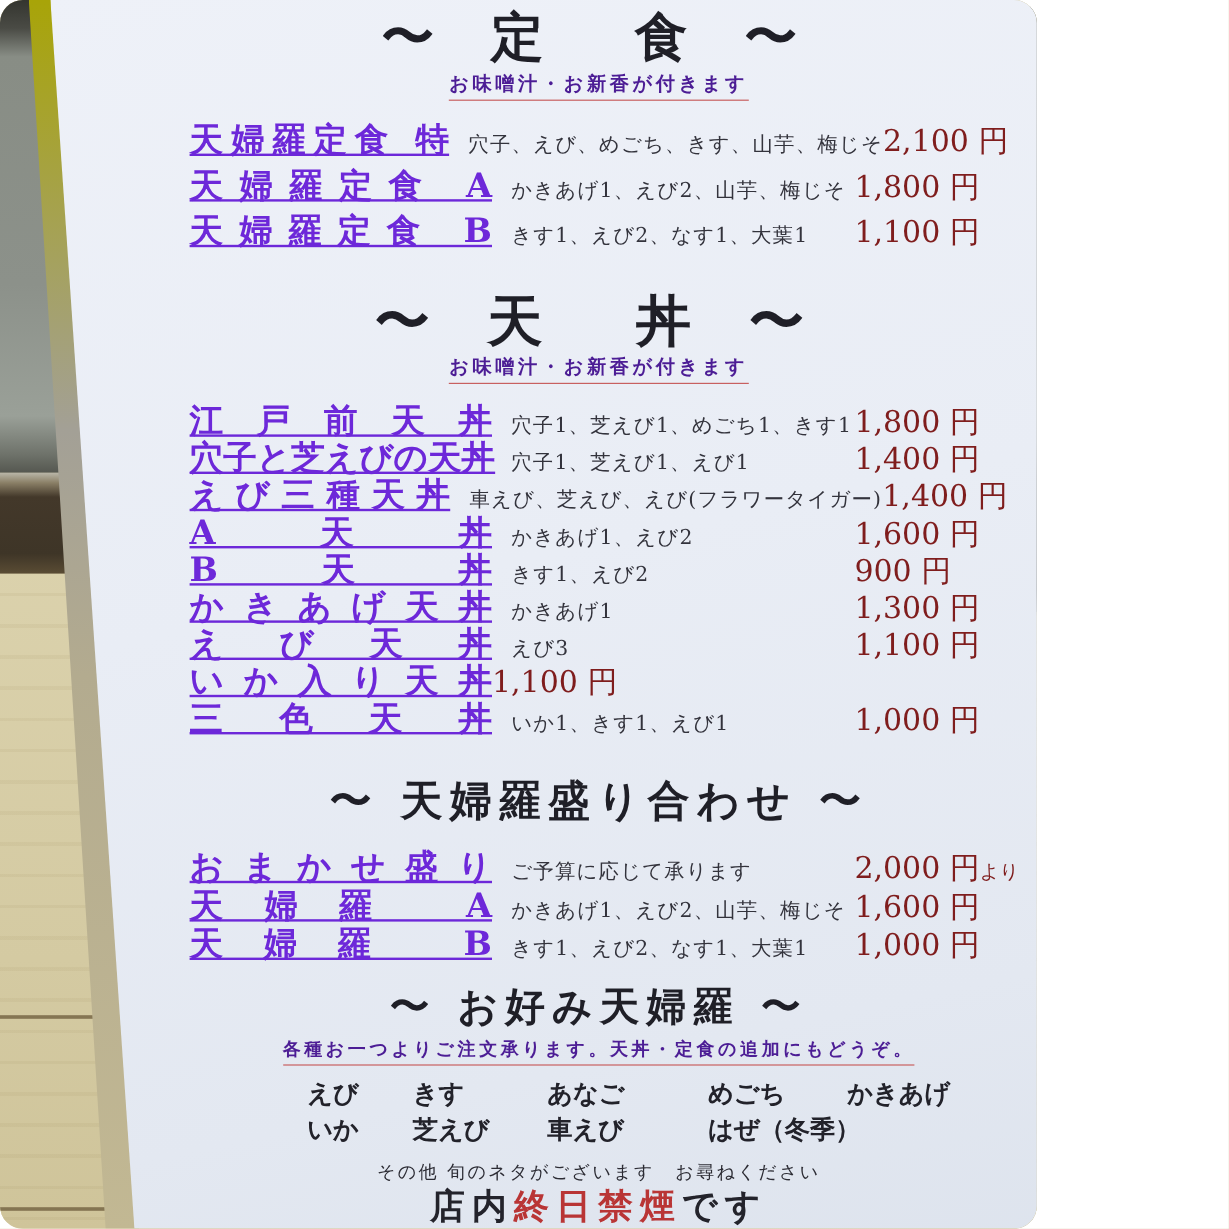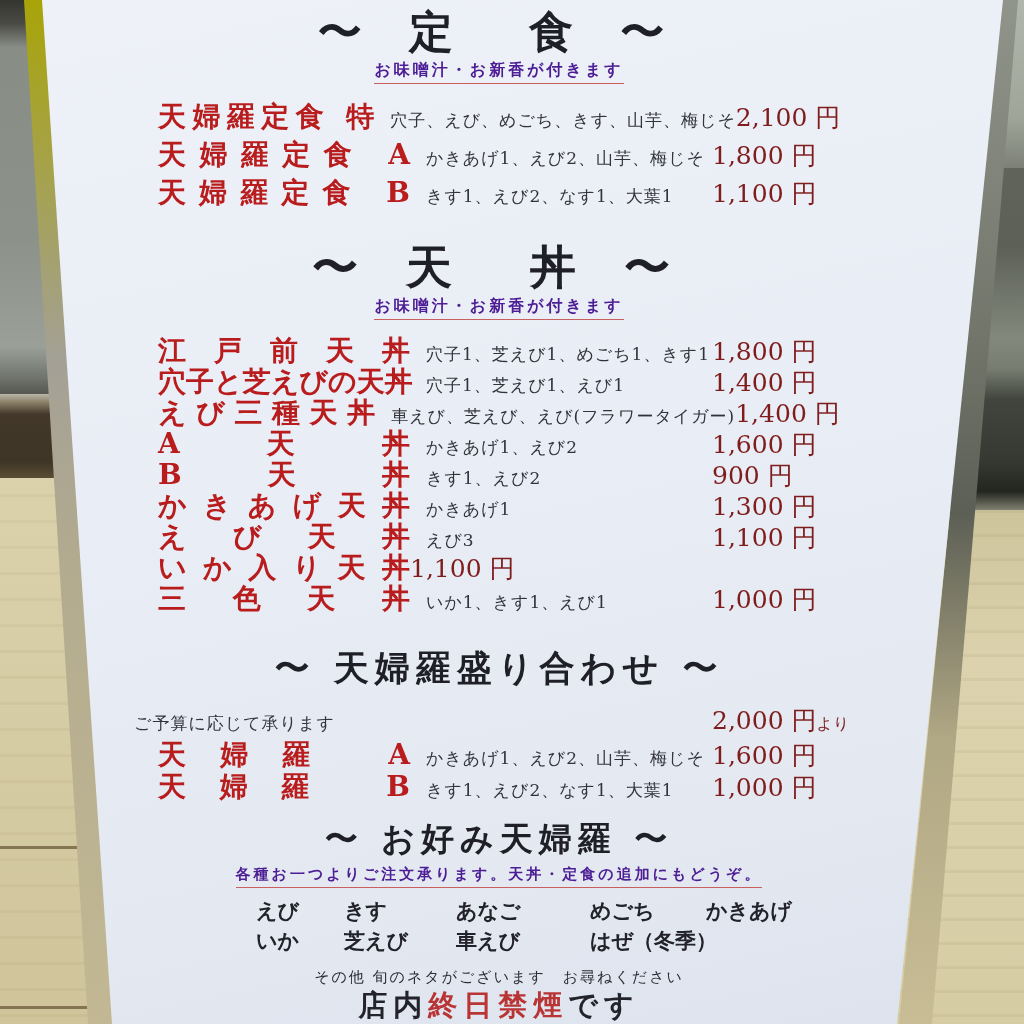--- a/index.html
+++ b/index.html
@@ -1,18 +1,18 @@
 <!DOCTYPE html>
 <html><head>
 <meta charset="utf-8">
 <style>
   html,body{margin:0;padding:0;}
   body{width:1024px;height:1024px;overflow:hidden;
        font-family:"DejaVu Sans",sans-serif;color:#23232b;}
-  #scene{position:relative;width:1024px;height:1024px;background:#d8cfa9;overflow:hidden;}
+  #scene{position:relative;width:864px;height:1024px;background:#d8cfa9;overflow:hidden;border-radius:19px;}
 
   
   .wood{position:absolute;left:0;top:0;width:1024px;height:1024px;
         background:
           repeating-linear-gradient(180deg, rgba(140,120,70,.08) 0 3px, rgba(255,255,255,0) 3px 26px),
           linear-gradient(180deg,#d6cda6 0%,#dcd3ae 40%,#d4caa2 78%,#cfc49a 100%);}
   .seam{position:absolute;background:#6b5a3a;opacity:.75;}
   .seam.s1{left:0;top:846px;width:120px;height:3px;}
   .seam.s2{left:0;top:1006px;width:150px;height:3px;}
   .seam.s3{left:880px;top:942px;width:144px;height:3px;transform:rotate(-2deg);}
@@ -47,21 +47,21 @@
   .t1{font-size:44px;line-height:52px;letter-spacing:16px;}
   .t2{font-size:46px;line-height:54px;letter-spacing:16px;}
   .t3{font-size:35px;line-height:44px;letter-spacing:6px;}
   .t4{font-size:33px;line-height:42px;letter-spacing:6px;}
   .sub{text-align:center;line-height:24px;}
   .sub span{display:inline-block;color:#4c1d95;font-size:16px;letter-spacing:3px;
         border-bottom:1px solid #c86060;padding-bottom:1px;font-weight:700;}
   .rows{display:flex;flex-direction:column;}
   .row{display:flex;align-items:baseline;}
   .nm{width:252px;margin-left:40px;font-family:"DejaVu Serif",serif;font-weight:700;
-      font-size:28px;color:#b91c1c;text-align:justify;text-align-last:justify;white-space:nowrap;}
+      font-size:28px;color:#6d28d9;text-align:justify;text-align-last:justify;white-space:nowrap;text-decoration:underline;}
   .ds{flex:1;padding-left:16px;font-family:"DejaVu Serif",serif;font-size:17px;color:#33333c;
       letter-spacing:1px;white-space:nowrap;}
   .pr{width:168px;text-align:left;font-family:"DejaVu Serif",serif;font-size:25px;color:#7f1d1d;
       white-space:nowrap;}
   .pr small{font-size:16px;font-family:Liberation Serif, serif;}
   .g1 .row{height:38px;} .g2 .row{height:31px;} .g3 .row{height:32px;}
   .grid{display:grid;grid-template-columns:88px 112px 134px 116px auto;
         padding-left:138px;row-gap:4px;}
   .gcell{font-family:"DejaVu Serif",serif;font-weight:700;font-size:21px;color:#22222a;
         line-height:26px;white-space:nowrap;}
@@ -160,20 +160,21 @@
           <span class="ds">いか1、きす1、えび1</span>
           <span class="pr">1,000 円</span>
         </div>
       </div>
     </div>
 
     <div class="section" style="top:646px;">
       <div class="sec-title t3">〜 天婦羅盛り合わせ 〜</div>
       <div class="rows g3" style="margin-top:14px;">
         <div class="row">
+          <span class="nm">おまかせ盛り</span>
           <span class="ds">ご予算に応じて承ります</span>
           <span class="pr"><span>2,000 円</span><small>より</small></span>
         </div>
         <div class="row">
           <span class="nm">天婦羅 A</span>
           <span class="ds">かきあげ1、えび2、山芋、梅じそ</span>
           <span class="pr">1,600 円</span>
         </div>
         <div class="row">
           <span class="nm">天婦羅 B</span>

